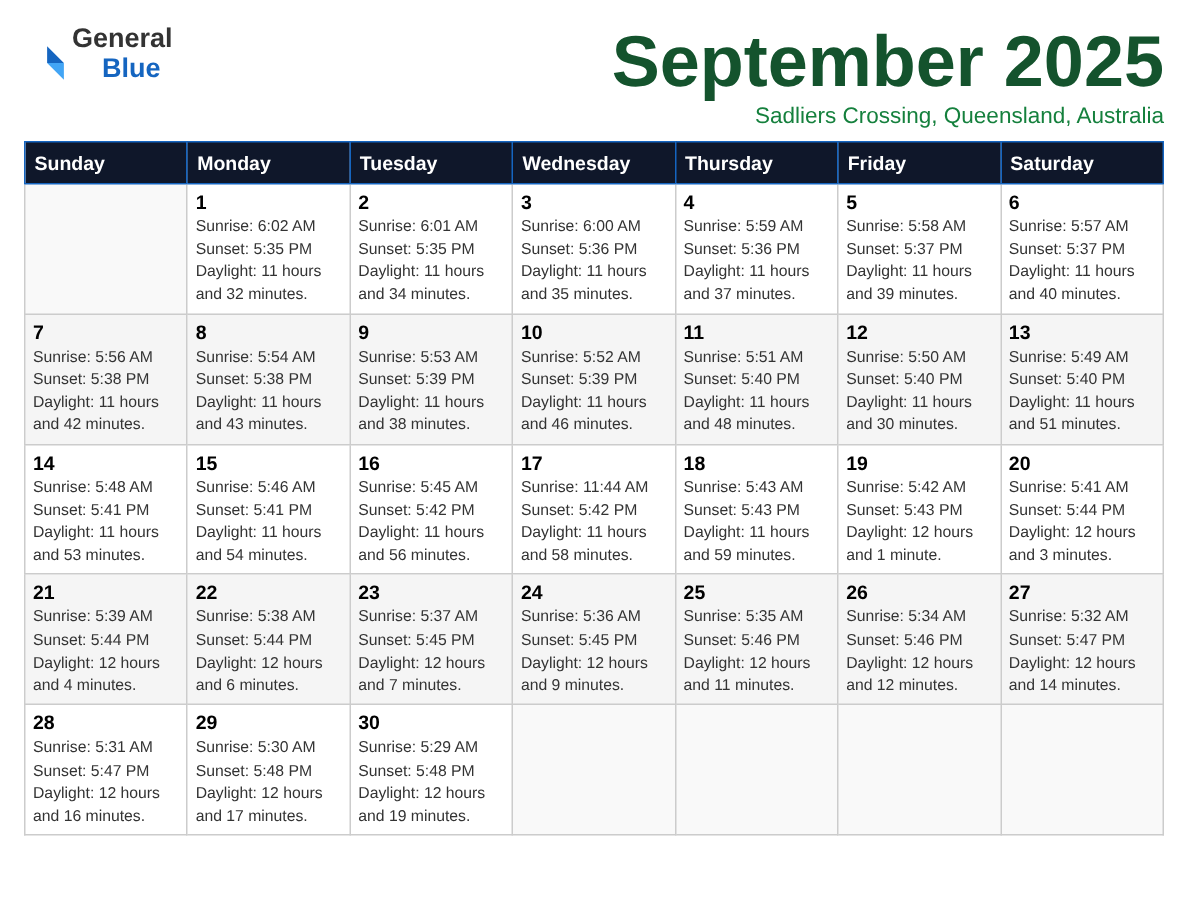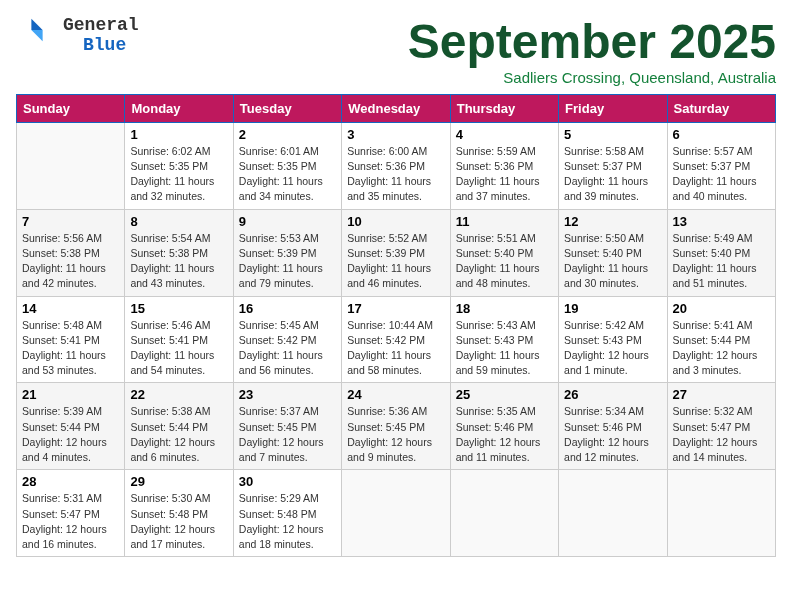--- a/index.html
+++ b/index.html
@@ -11,23 +11,22 @@
       padding: 16px;
     }
     .header {
       display: flex;
       align-items: flex-start;
       justify-content: space-between;
       margin-bottom: 8px;
     }
     .logo {
       display: flex;
-      align-items: flex-start;
-      gap: 19px;
-      font-family: Liberation Mono, monospace;
+      align-items: flex-end;
+      gap: 4px;
     }
     .logo-text {
       font-size: 18px;
       font-weight: bold;
       line-height: 1.1;
     }
     .logo-general { color: #333; }
     .logo-blue { color: #1565c0; margin-left: 20px; }
     .logo-icon {
       width: 28px;
@@ -45,21 +44,21 @@
     .subtitle {
       font-size: 15px;
       color: #15803d;
     }
     table {
       width: 100%;
       border-collapse: collapse;
       font-size: 11px;
     }
     thead tr th {
-      background: #be185d;
+      background: #0f172a;
       color: #fff;
       text-align: left;
       padding: 6px 6px;
       font-size: 13px;
       font-weight: bold;
       border: 1px solid #1565c0;
     }
     tbody tr td {
       border: 1px solid #ccc;
       vertical-align: top;
@@ -196,21 +195,21 @@
             <div>Daylight: 11 hours</div>
             <div>and 43 minutes.</div>
           </div>
         </td>
         <td>
           <span class="day-number">9</span>
           <div class="cell-text">
             <div>Sunrise: 5:53 AM</div>
             <div>Sunset: 5:39 PM</div>
             <div>Daylight: 11 hours</div>
-            <div>and 79 minutes.</div>
+            <div>and 38 minutes.</div>
           </div>
         </td>
         <td>
           <span class="day-number">10</span>
           <div class="cell-text">
             <div>Sunrise: 5:52 AM</div>
             <div>Sunset: 5:39 PM</div>
             <div>Daylight: 11 hours</div>
             <div>and 46 minutes.</div>
           </div>
@@ -267,21 +266,21 @@
           <div class="cell-text">
             <div>Sunrise: 5:45 AM</div>
             <div>Sunset: 5:42 PM</div>
             <div>Daylight: 11 hours</div>
             <div>and 56 minutes.</div>
           </div>
         </td>
         <td>
           <span class="day-number">17</span>
           <div class="cell-text">
-            <div>Sunrise: 10:44 AM</div>
+            <div>Sunrise: 11:44 AM</div>
             <div>Sunset: 5:42 PM</div>
             <div>Daylight: 11 hours</div>
             <div>and 58 minutes.</div>
           </div>
         </td>
         <td>
           <span class="day-number">18</span>
           <div class="cell-text">
             <div>Sunrise: 5:43 AM</div>
             <div>Sunset: 5:43 PM</div>
@@ -391,21 +390,21 @@
             <div>Daylight: 12 hours</div>
             <div>and 17 minutes.</div>
           </div>
         </td>
         <td>
           <span class="day-number">30</span>
           <div class="cell-text">
             <div>Sunrise: 5:29 AM</div>
             <div>Sunset: 5:48 PM</div>
             <div>Daylight: 12 hours</div>
-            <div>and 18 minutes.</div>
+            <div>and 19 minutes.</div>
           </div>
         </td>
         <td class="empty-cell"></td>
         <td class="empty-cell"></td>
         <td class="empty-cell"></td>
         <td class="empty-cell"></td>
       </tr>
     </tbody>
 </table>
 

